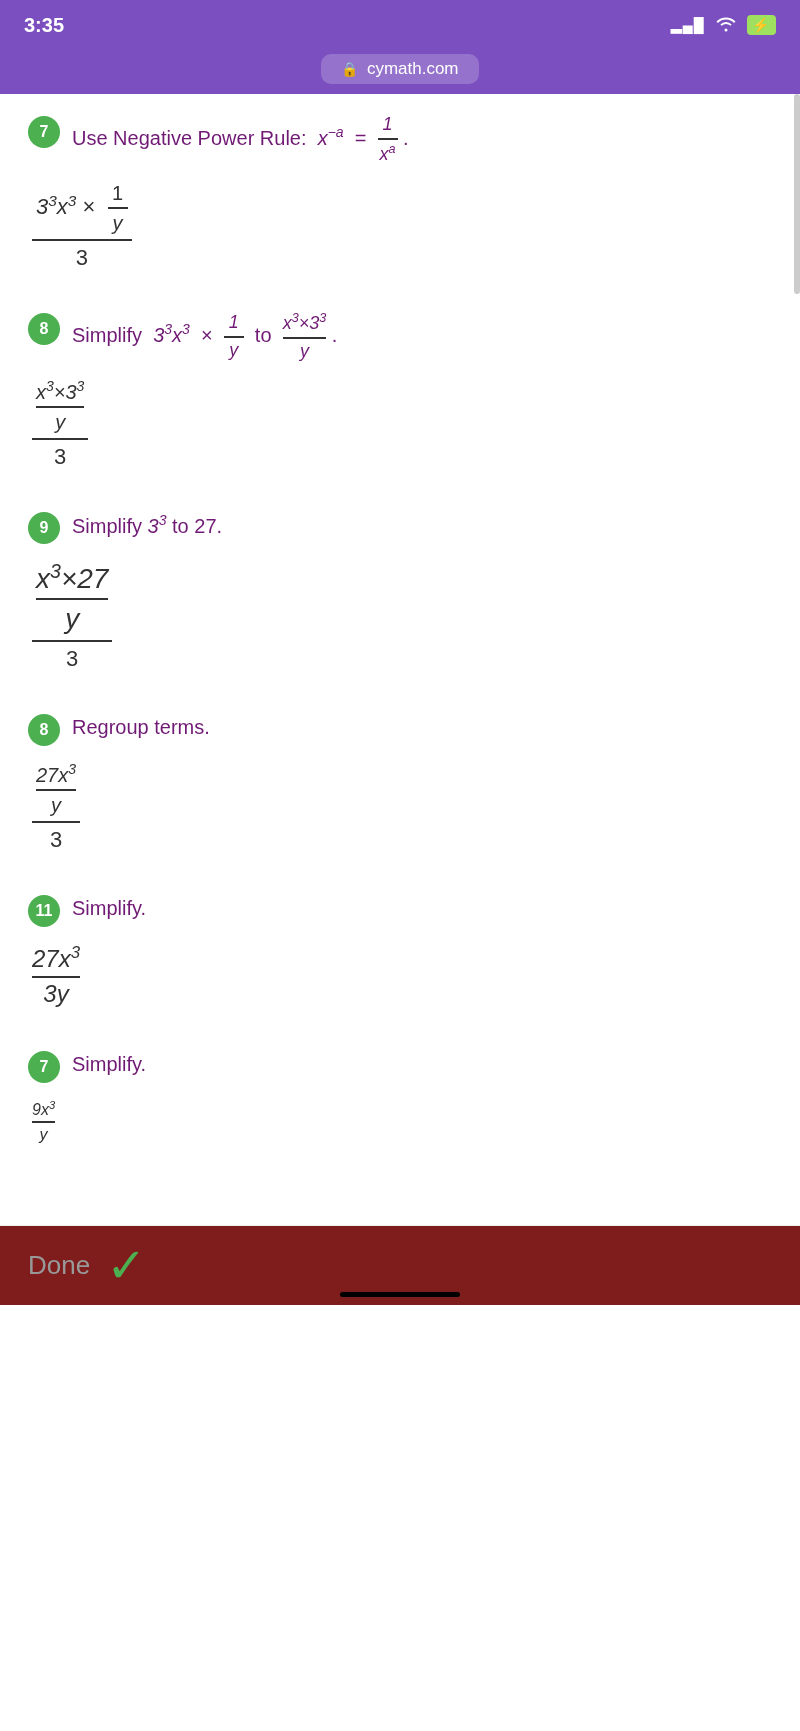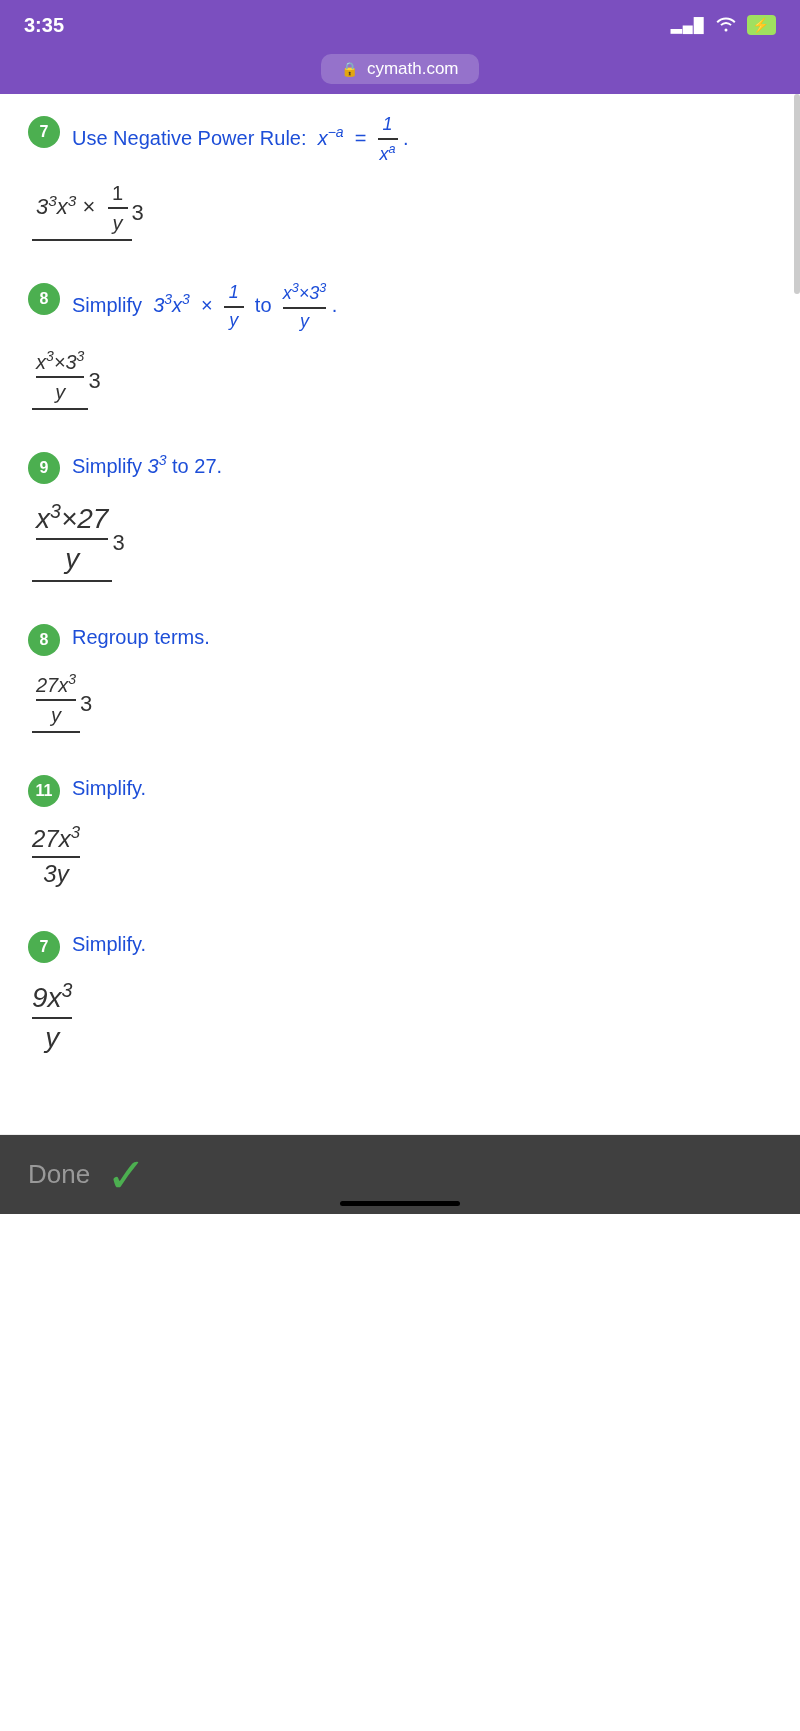--- a/index.html
+++ b/index.html
@@ -80,21 +80,21 @@
       align-items: center;
       justify-content: center;
       font-size: 16px;
       font-weight: 700;
       flex-shrink: 0;
       margin-top: 2px;
     }
 
     .step-text {
       font-size: 20px;
-      color: #1d4ed8;
+      color: #701a75;
       line-height: 1.5;
       flex: 1;
     }
 
     
     .math-fraction-block {
       margin-left: 4px;
       font-size: 22px;
       color: #333;
     }
@@ -126,21 +126,21 @@
     
     .imath {
       font-style: italic;
       display: inline;
     }
     .imath sup { font-style: italic; }
 
     
     .double-frac {
       display: inline-flex;
-      flex-direction: row;
+      flex-direction: column;
       align-items: center;
       vertical-align: middle;
     }
     .double-frac .top-frac {
       border-bottom: 2px solid #333;
       padding-bottom: 4px;
       padding-left: 4px;
       padding-right: 4px;
     }
     .double-frac .bottom-val {
@@ -154,21 +154,21 @@
       top: 94px;
       width: 6px;
       height: 200px;
       background: #ccc;
       border-radius: 3px;
     }
 
     
     .done-bar {
       position: relative;
-      background: #404040;
+      background: #7f1d1d;
       height: 80px;
       display: flex;
       align-items: center;
       padding: 0 28px;
       border-top: 1px solid #eee;
     }
     .done-label {
       font-size: 26px;
       color: #999;
       font-weight: 400;
@@ -346,21 +346,21 @@
 
   <div class="step-block">
     <div class="step-header">
       <div class="step-badge">7</div>
       <div class="step-text">
         Simplify.
       </div>
     </div>
 
     <div class="math-fraction-block">
-      <span class="frac" style="font-size:28px;">
+      <span class="frac" style="font-size:16px;">
         <span class="num"><span class="imath">9x<sup>3</sup></span></span>
         <span class="den"><span class="imath">y</span></span>
       </span>
     </div>
   </div>
 
 </div>
 
 <div class="done-bar">
   <span class="done-label">Done</span>

